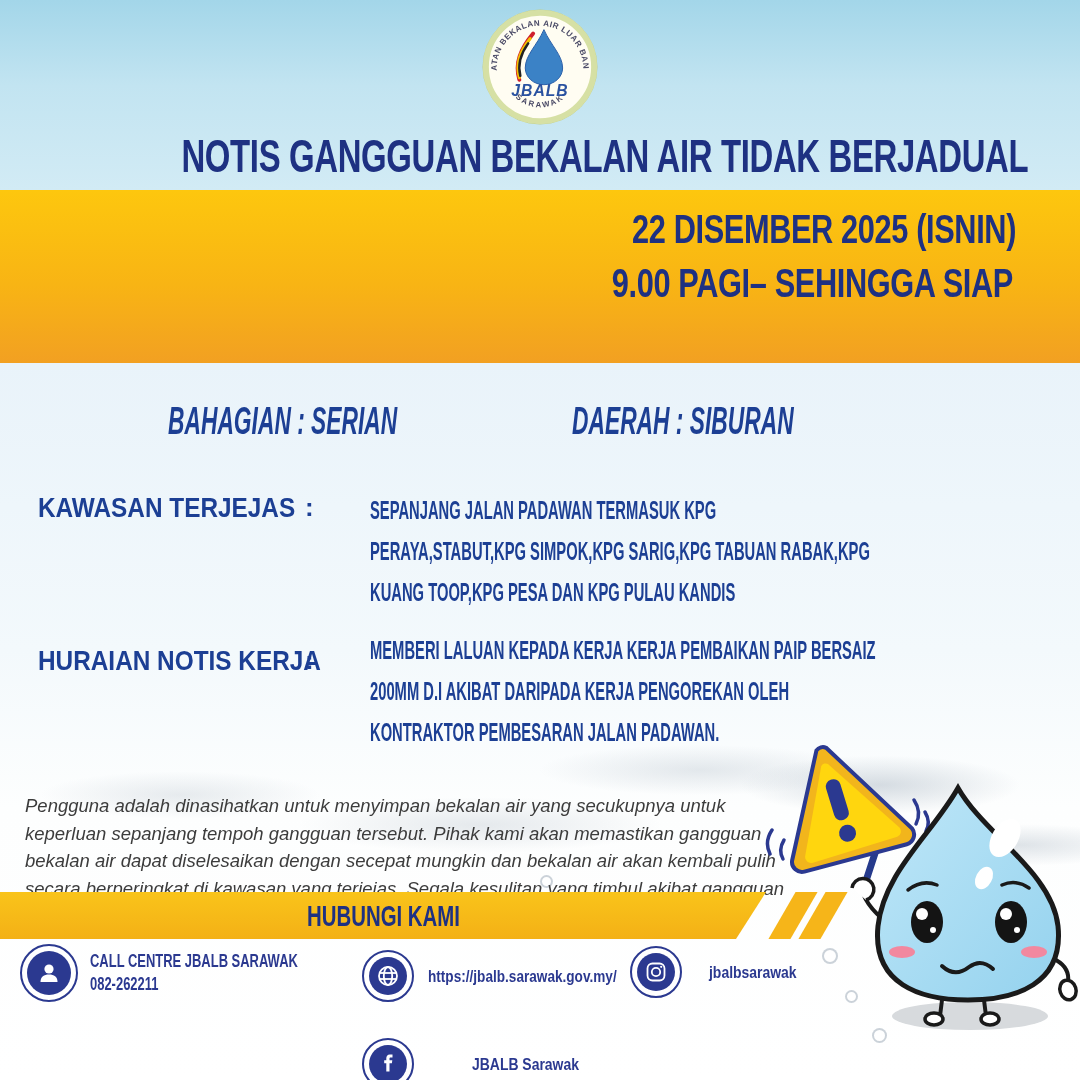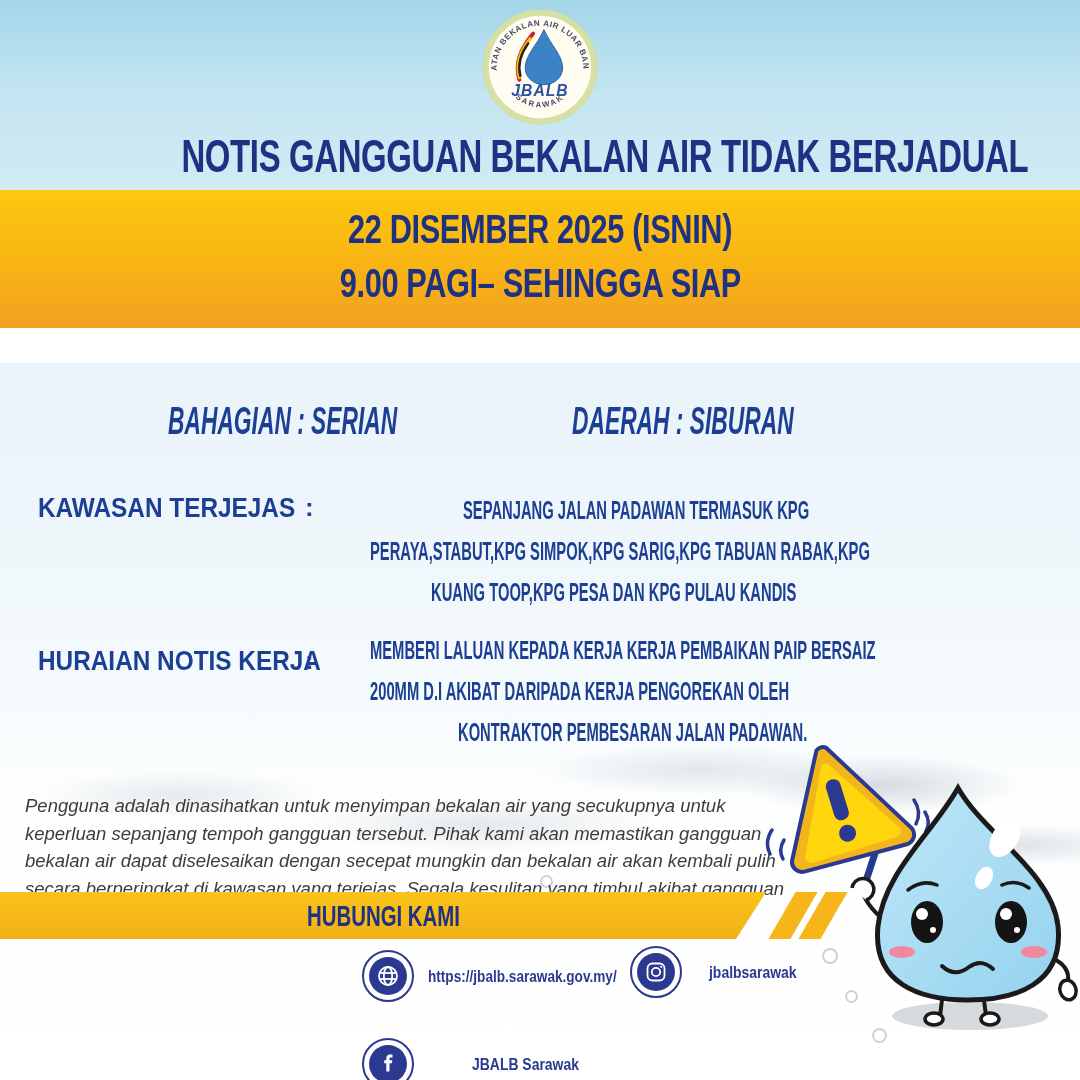--- a/index.html
+++ b/index.html
@@ -13,23 +13,23 @@
     background:linear-gradient(180deg,#a3d6e9 0%,#c2e4f1 45%,#d2ebf5 100%);
   }
   .logo{position:absolute;left:480px;top:8px;width:120px;height:118px;}
   .title-row{position:absolute;left:0;top:128px;width:1080px;text-align:center;white-space:nowrap;}
   .title-row span{
     display:inline-block;transform:scaleX(.70);transform-origin:center;
     font-size:47px;font-weight:bold;color:#1e3182;letter-spacing:-.5px;
   }
   
   .date-band{
-    position:absolute;left:0;top:190px;width:1080px;height:138px;
+    position:absolute;left:0;top:190px;width:1080px;height:173px;
     background:linear-gradient(180deg,#fdc70e 0%,#f8b414 55%,#f2a022 100%);
-    text-align:center;
+    text-align:right;
     text-decoration:underline;
   }
   .date-band .line{white-space:nowrap;height:54px;line-height:54px;}
   .date-band .line span{
     display:inline-block;transform:scaleX(.75);transform-origin:center;
     font-size:41px;font-weight:bold;color:#1e3182;letter-spacing:-.5px;
   }
   .date-band .line1{margin-top:12px;}
   
   .main-bg{
@@ -43,21 +43,21 @@
     font-size:38px;font-weight:bold;color:#1c3f94;
   }
   .bahagian{left:168px;top:0;}
   .daerah{left:572px;top:0;}
   .detail-label{position:absolute;white-space:nowrap;}
   .detail-label span{
     display:inline-block;transform:scaleX(.87);transform-origin:left;
     font-size:28px;font-weight:bold;color:#1c3f94;
   }
   .detail-colon{position:absolute;font-size:26px;font-weight:bold;color:#1c3f94;}
-  .detail-value{position:absolute;left:370px;width:680px;text-align:right;}
+  .detail-value{position:absolute;left:370px;width:680px;}
   .detail-value .vline{height:41px;line-height:41px;white-space:nowrap;}
   .detail-value .vline span{
     display:inline-block;transform:scaleX(.59);transform-origin:left;
     font-size:25px;font-weight:bold;color:#1c3f94;
   }
   
   .splash{
     position:absolute;left:0;top:735px;width:1080px;height:250px;pointer-events:none;
     background:
       radial-gradient(200px 42px at 880px 50px, rgba(150,165,180,.38), rgba(150,165,180,0) 70%),
@@ -166,20 +166,34 @@
   <div class="bubble" style="left:872px;top:1028px;width:11px;height:11px;"></div>
   <div class="bubble" style="left:905px;top:957px;width:8px;height:8px;"></div>
   <div class="bubble" style="left:540px;top:875px;width:9px;height:9px;"></div>
 
   <div class="advisory">Pengguna adalah dinasihatkan untuk menyimpan bekalan air yang secukupnya untuk keperluan sepanjang tempoh gangguan tersebut. Pihak kami akan memastikan gangguan bekalan air dapat diselesaikan dengan secepat mungkin dan bekalan air akan kembali pulih secara berperingkat di kawasan yang terjejas. Segala kesulitan yang timbul akibat gangguan ini adalah sangat dikesali.</div>
 
   <div class="gold-bar"><span>HUBUNGI KAMI</span></div>
   <div class="stripe stripe1"></div>
   <div class="stripe stripe2"></div>
 
+  <div class="contact-item" style="left:20px;top:944px;">
+    <div class="icon-ring" style="width:54px;height:54px;">
+      <div class="icon-core" style="width:44px;height:44px;">
+        <svg width="26" height="26" viewBox="0 0 26 26">
+          <circle cx="13" cy="9" r="4.6" fill="#ffffff"></circle>
+          <path d="M4.5,22 C4.5,16.5 8,14.5 13,14.5 C18,14.5 21.5,16.5 21.5,22 Z" fill="#ffffff"></path>
+        </svg>
+      </div>
+    </div>
+    <div class="contact-text" style="margin-left:12px;">
+      <div class="ctline"><span>CALL CENTRE JBALB SARAWAK</span></div>
+      <div class="ctline"><span>082-262211</span></div>
+    </div>
+  </div>
 
   <div class="contact-item" style="left:362px;top:950px;">
     <div class="icon-ring" style="width:48px;height:48px;">
       <div class="icon-core" style="width:38px;height:38px;">
         <svg width="26" height="26" viewBox="0 0 26 26" fill="none" stroke="#ffffff" stroke-width="1.8">
           <circle cx="13" cy="13" r="9"></circle>
           <ellipse cx="13" cy="13" rx="4.2" ry="9"></ellipse>
           <line x1="4" y1="10" x2="22" y2="10"></line>
           <line x1="4" y1="16" x2="22" y2="16"></line>
         </svg>

